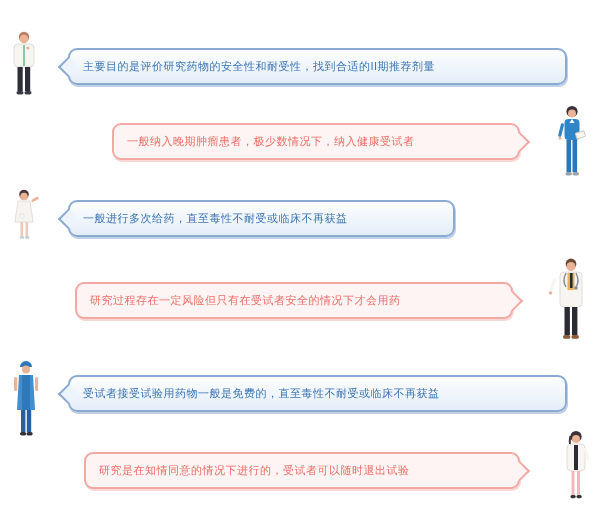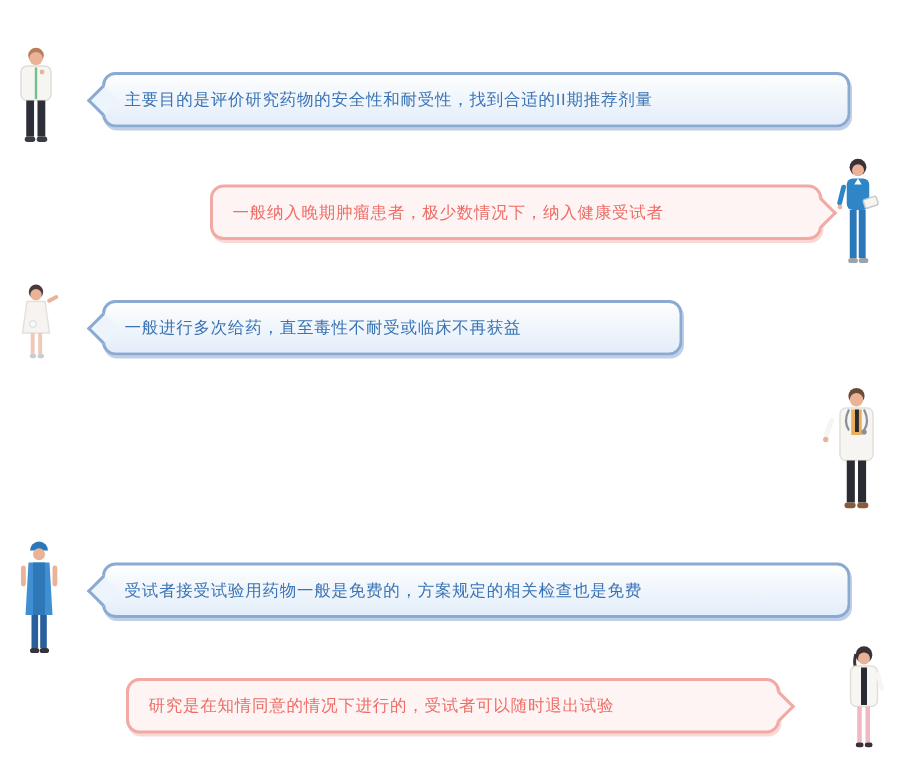--- a/index.html
+++ b/index.html
@@ -37,21 +37,21 @@
     transform:translateY(-50%) rotate(45deg);
   }
   .bubble.red::before{
     right:-9px;background:var(--red-fill,#fdf4f3);
     border-right:2px solid var(--red-border,#f2a9a4);
     border-top:2px solid var(--red-border,#f2a9a4);
     transform:translateY(-50%) rotate(45deg);
   }
   
   .b1{left:68px;top:48px;width:499px;}
-  .b2{left:112px;top:123px;width:408px;margin-left:28px;}
+  .b2{left:112px;top:123px;width:408px;}
   .b3{left:68px;top:200px;width:387px;font-family:Liberation Serif, serif;}
   .b4{left:75px;top:282px;width:438px;}
   .b5{left:68px;top:375px;width:499px;}
   .b6{left:84px;top:452px;width:436px;}
   
   .f1{left:6px;top:31px;width:36px;height:66px;}
   .f2{left:553px;top:105px;width:38px;height:80px;}
   .f3{left:7px;top:189px;width:35px;height:54px;}
   .f4{left:546px;top:258px;width:50px;height:84px;}
   .f5{left:8px;top:360px;width:36px;height:80px;}
@@ -108,20 +108,23 @@
       <rect x="13.5" y="33" width="2.6" height="14" fill="#f0c8b8"></rect>
       <rect x="18.5" y="33" width="2.6" height="14" fill="#f0c8b8"></rect>
       <rect x="12.8" y="47" width="4.4" height="2.8" rx="1.4" fill="#c9ccd2"></rect>
       <rect x="18" y="47" width="4.4" height="2.8" rx="1.4" fill="#c9ccd2"></rect>
     </svg>
   </div>
   <div class="bubble blue b3">
     <span>一般进行多次给药，直至毒性不耐受或临床不再获益</span>
   </div>
 
+  <div class="bubble red b4">
+    <span>研究过程存在一定风险但只有在受试者安全的情况下才会用药</span>
+  </div>
   <div class="figure f4">
     <svg viewBox="0 0 50 84" xmlns="http://www.w3.org/2000/svg">
       <circle cx="25" cy="6" r="5.4" fill="#6b4a38"></circle>
       <circle cx="25" cy="8.5" r="4.5" fill="#eab398"></circle>
       <rect x="14" y="14" width="22" height="35" rx="4" fill="#f6f5f2" stroke="#e2ded8"></rect>
       <rect x="21.5" y="15" width="7" height="17" fill="#e8b05c"></rect>
       <rect x="24" y="15" width="2.6" height="15" fill="#2b2b33"></rect>
       <path d="M20 15 q-4 8 0 14" fill="none" stroke="#8a8f99" stroke-width="1.5"></path>
       <path d="M30 15 q4 8 0 14" fill="none" stroke="#8a8f99" stroke-width="1.5"></path>
       <circle cx="30" cy="30" r="1.8" fill="#8a8f99"></circle>
@@ -142,21 +145,21 @@
       <rect x="14" y="15" width="8" height="35" fill="#2e78b8"></rect>
       <rect x="6" y="17" width="3.2" height="14" rx="1.6" fill="#eab398"></rect>
       <rect x="27" y="17" width="3.2" height="14" rx="1.6" fill="#eab398"></rect>
       <rect x="13" y="50" width="4.4" height="22" fill="#2a5f9e"></rect>
       <rect x="18.8" y="50" width="4.4" height="22" fill="#2a5f9e"></rect>
       <rect x="12" y="72" width="6.2" height="3.4" rx="1.7" fill="#33333d"></rect>
       <rect x="18.5" y="72" width="6.2" height="3.4" rx="1.7" fill="#33333d"></rect>
     </svg>
   </div>
   <div class="bubble blue b5">
-    <span>受试者接受试验用药物一般是免费的，方案规定的相关检查也是免费</span>
+    <span>受试者接受试验用药物一般是免费的，直至毒性不耐受或临床不再获益</span>
   </div>
 
   <div class="bubble red b6">
     <span>研究是在知情同意的情况下进行的，受试者可以随时退出试验</span>
   </div>
   <div class="figure f6">
     <svg viewBox="0 0 44 76" xmlns="http://www.w3.org/2000/svg">
       <circle cx="22" cy="6.5" r="5.6" fill="#3c3136"></circle>
       <circle cx="22" cy="9" r="4" fill="#eab398"></circle>
       <path d="M16.5 6 q-1.5 6 0 9" fill="none" stroke="#3c3136" stroke-width="2"></path>

